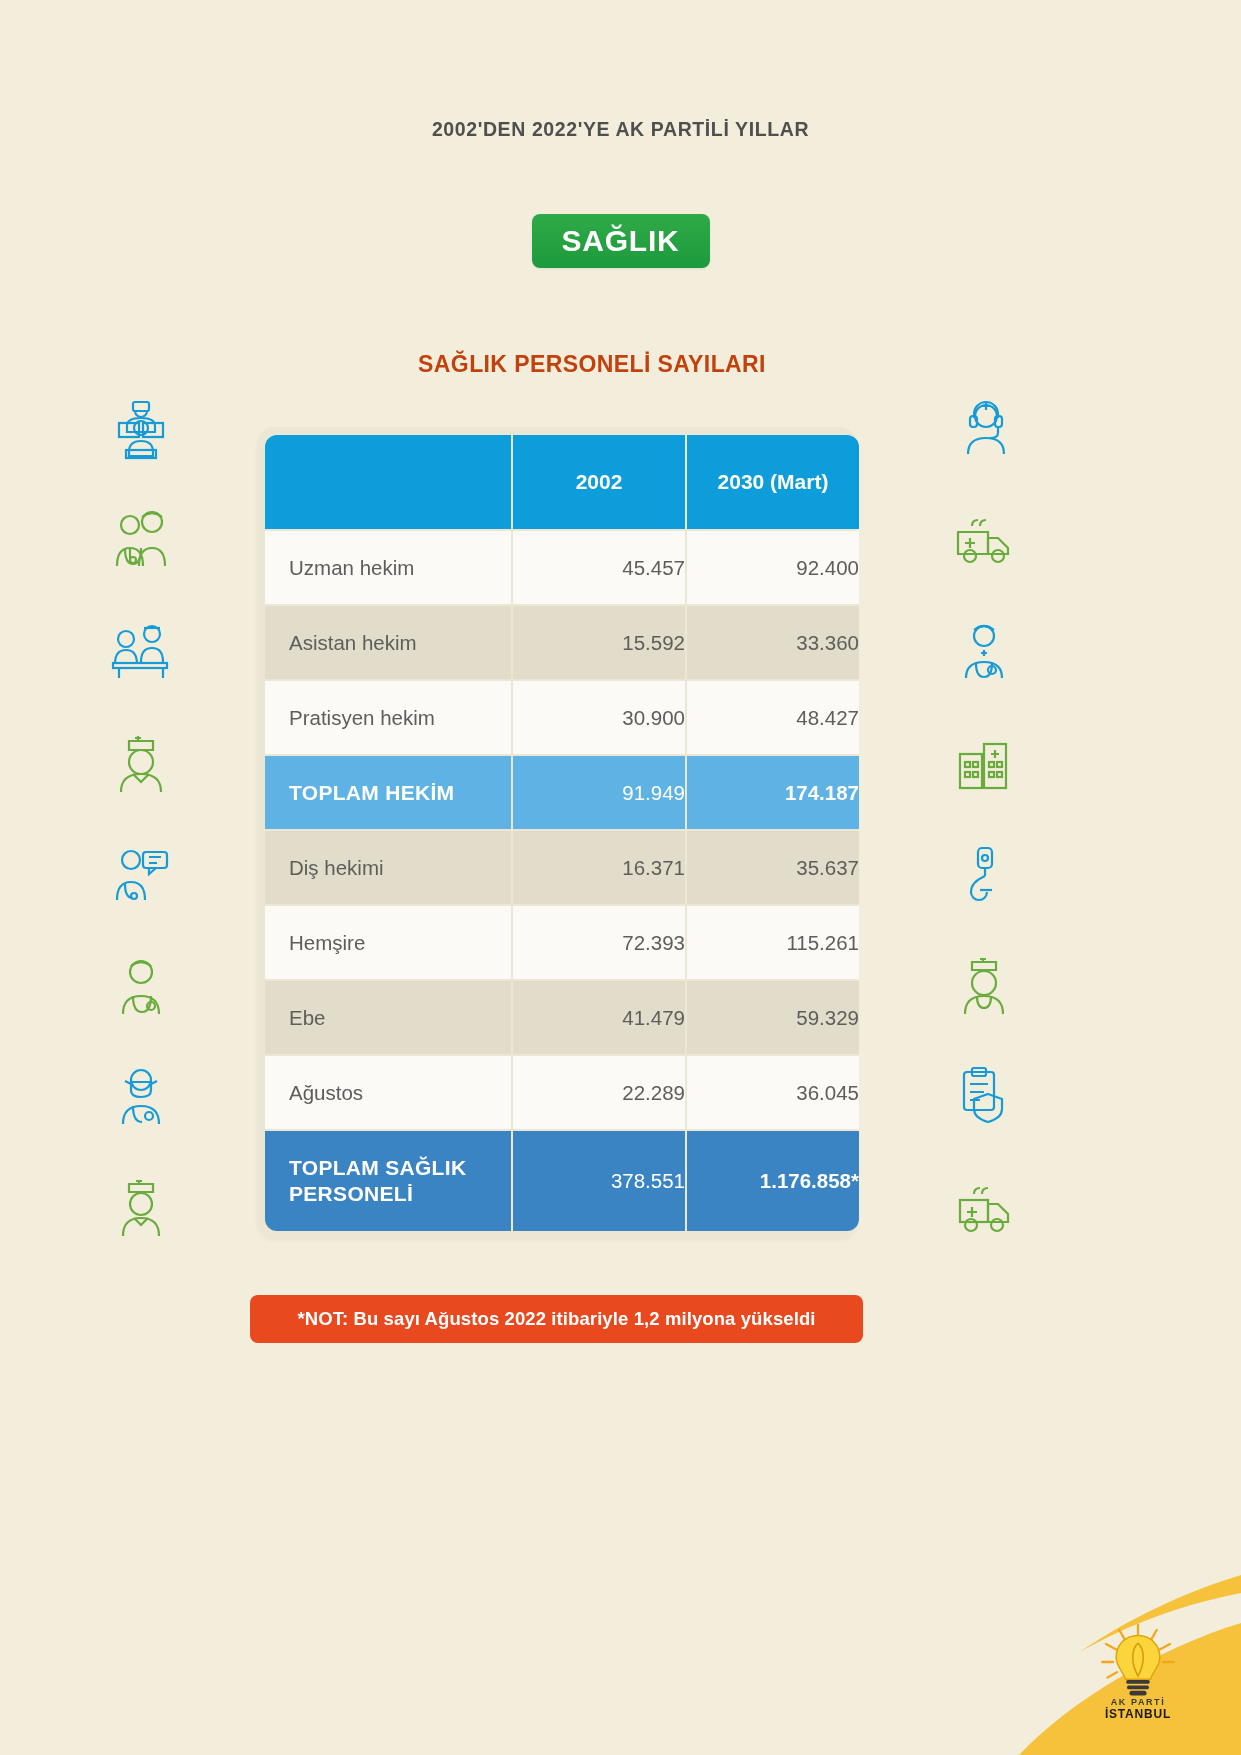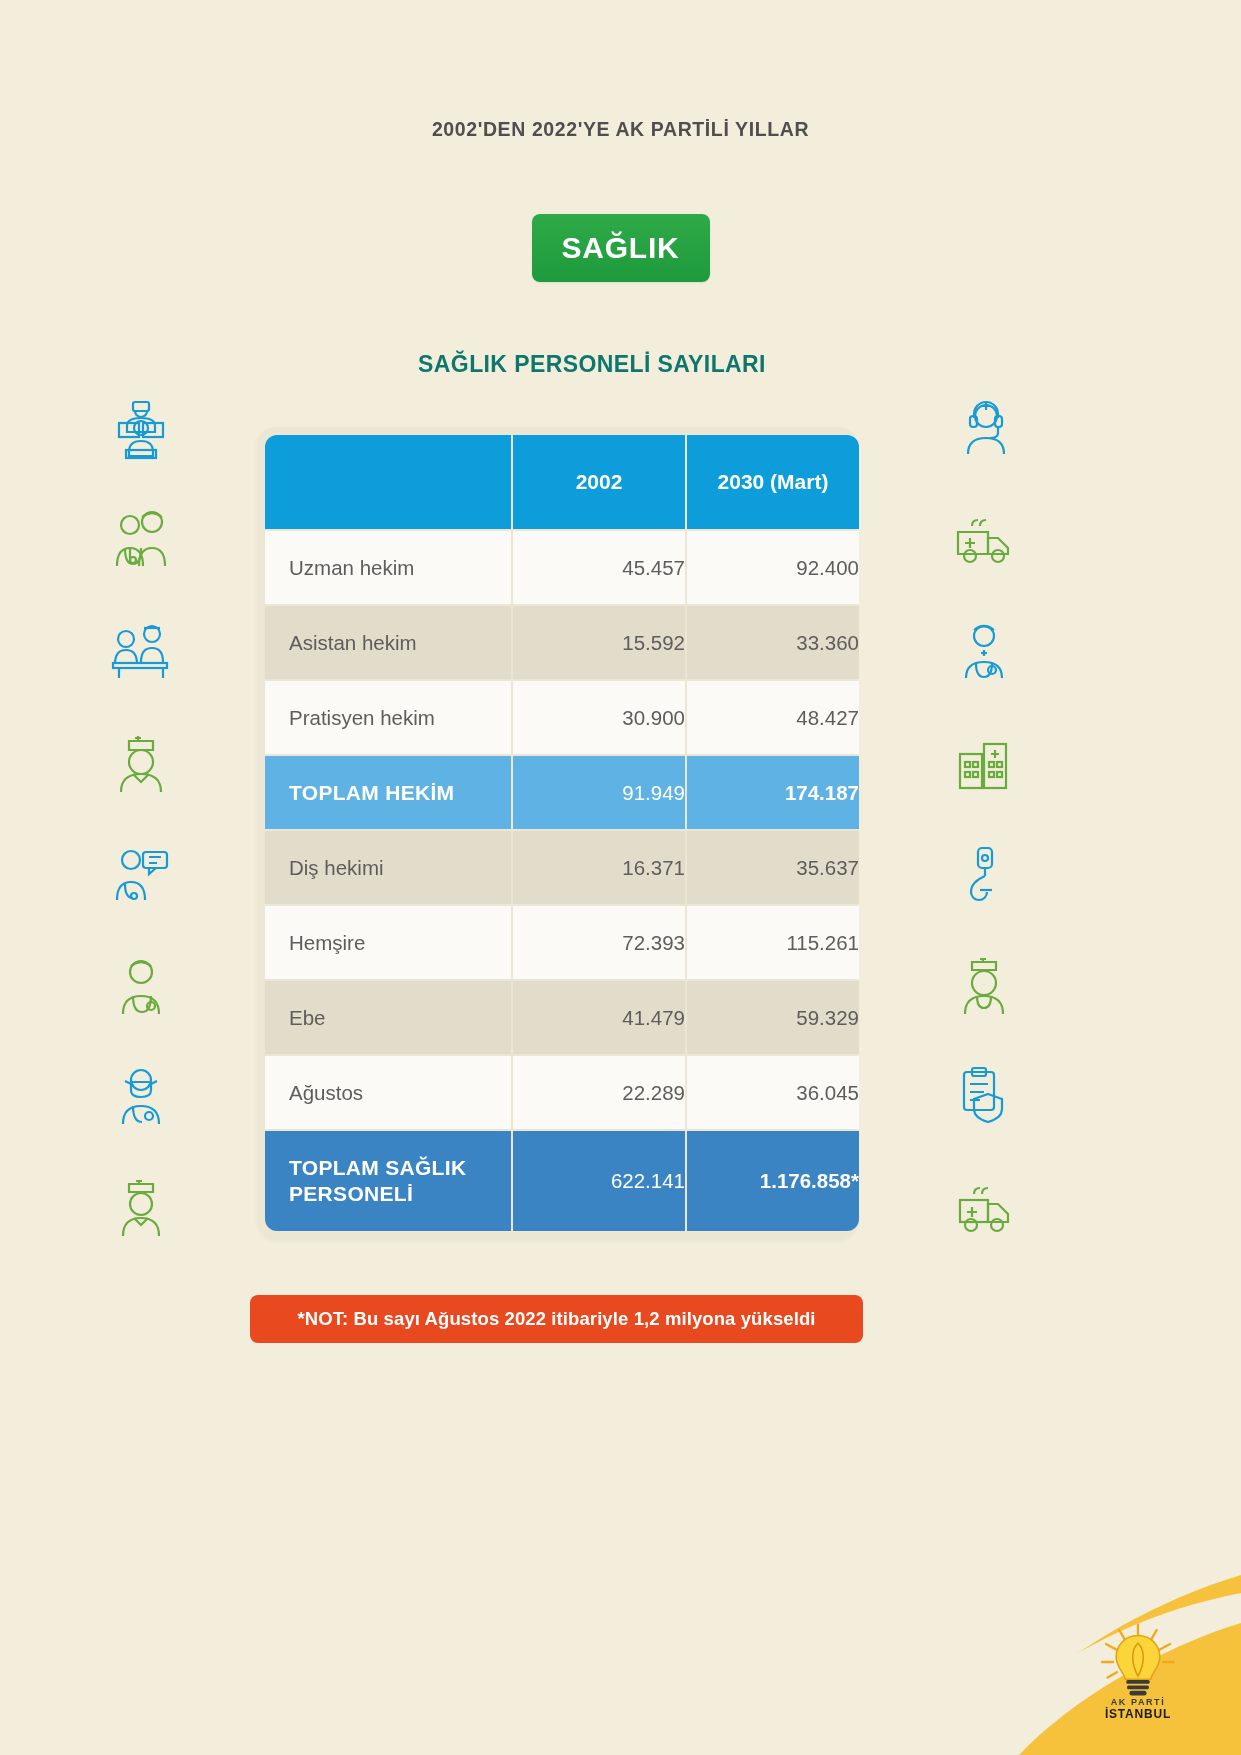--- a/index.html
+++ b/index.html
@@ -28,21 +28,21 @@
     font-weight: 600;
     letter-spacing: 0.6px;
     color: #4f4f4f;
   }
   .pill {
     position: absolute;
     top: 214px;
     left: 50%;
     transform: translateX(-50%);
     width: 178px;
-    height: 68px;
+    height: 54px;
     border-radius: 8px;
     background: linear-gradient(180deg, #2faa48 0%, #1d9a3c 100%);
     display: flex;
     align-items: center;
     justify-content: center;
     box-shadow: 0 1px 2px rgba(0,0,0,0.08);
   }
   .pill span {
     color: #ffffff;
     font-size: 30px;
@@ -51,21 +51,21 @@
   }
   .section-title {
     position: absolute;
     top: 351px;
     left: 0;
     width: 1184px;
     text-align: center;
     font-size: 23px;
     font-weight: 700;
     letter-spacing: 0.4px;
-    color: #0f766e;
+    color: #c2410c;
   }
 
   
   .table-shell {
     position: absolute;
     left: 257px;
     top: 427px;
     width: 600px;
     background: #ece7d5;
     border-radius: 18px;
@@ -257,21 +257,21 @@
             <td class="num">41.479</td>
             <td class="num">59.329</td>
           </tr>
           <tr class="odd">
             <td class="label">Ağustos</td>
             <td class="num">22.289</td>
             <td class="num">36.045</td>
           </tr>
           <tr class="total-dark">
             <td class="label">TOPLAM SAĞLIK PERSONELİ</td>
-            <td class="num">622.141</td>
+            <td class="num">378.551</td>
             <td class="num strong">1.176.858*</td>
           </tr>
         </tbody>
     </table>
   </div>
 
   <div class="note">
     <span>*NOT: Bu sayı Ağustos 2022 itibariyle 1,2 milyona yükseldi</span>
   </div>
 

